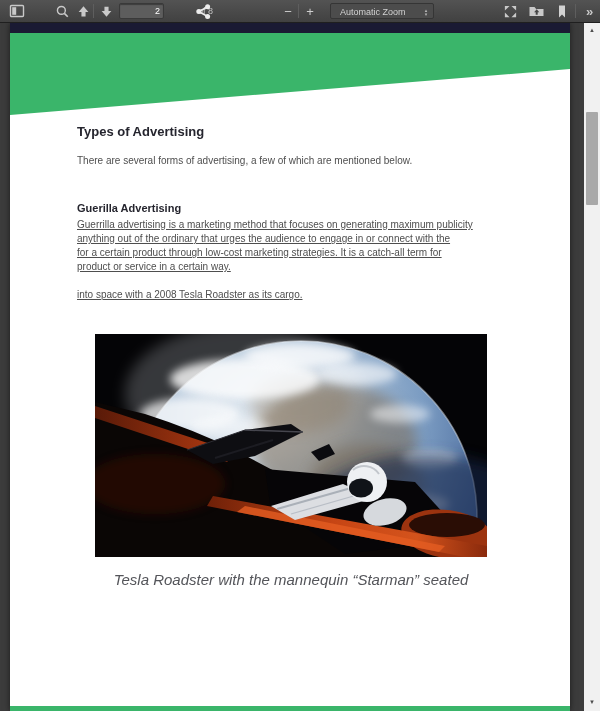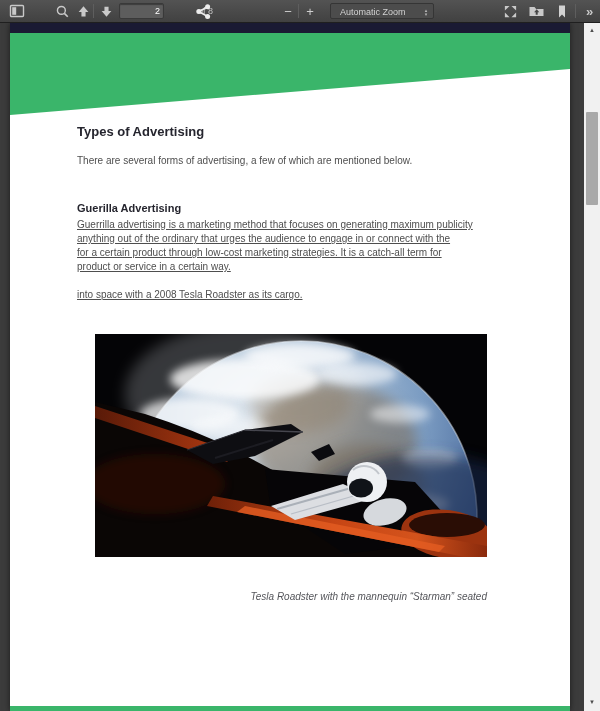--- a/index.html
+++ b/index.html
@@ -86,21 +86,21 @@
     font-size:11px;font-weight:bold;color:#25252e;
   }
   .para{position:absolute;left:67px;font-size:10px;color:#4e4e4e;}
   .para span{display:block;height:14px;line-height:14px;white-space:nowrap;text-decoration:underline;}
   .para-1{top:195px;}
   .para-2{top:265px;}
   .figure{position:absolute;left:85px;top:311px;width:392px;height:223px;background:#000;}
   .figure svg{display:block;}
   .caption{
     position:absolute;left:85px;top:548px;width:392px;
-    text-align:right;font-size:10px;font-style:italic;color:#54555a;margin-top:20px;
+    text-align:center;font-size:15px;font-style:italic;color:#54555a;
   }
 </style>
 </head>
 <body>
 
 <div class="toolbar">
 
   <div class="tbtn" style="left:4px;width:26px;">
     <span>
       <svg width="16" height="16" viewBox="0 0 16 16">

